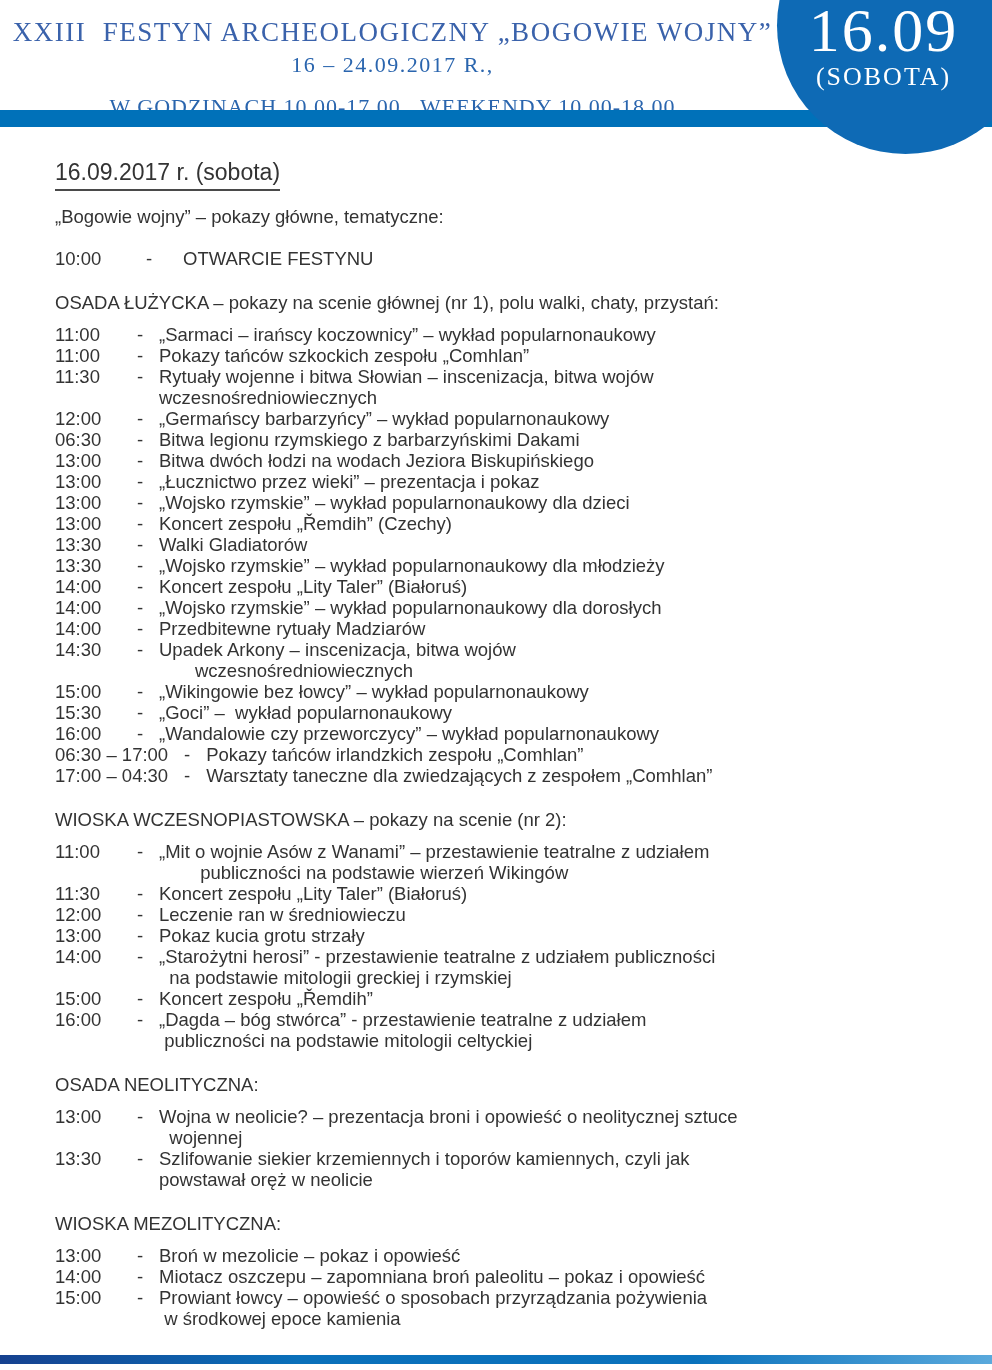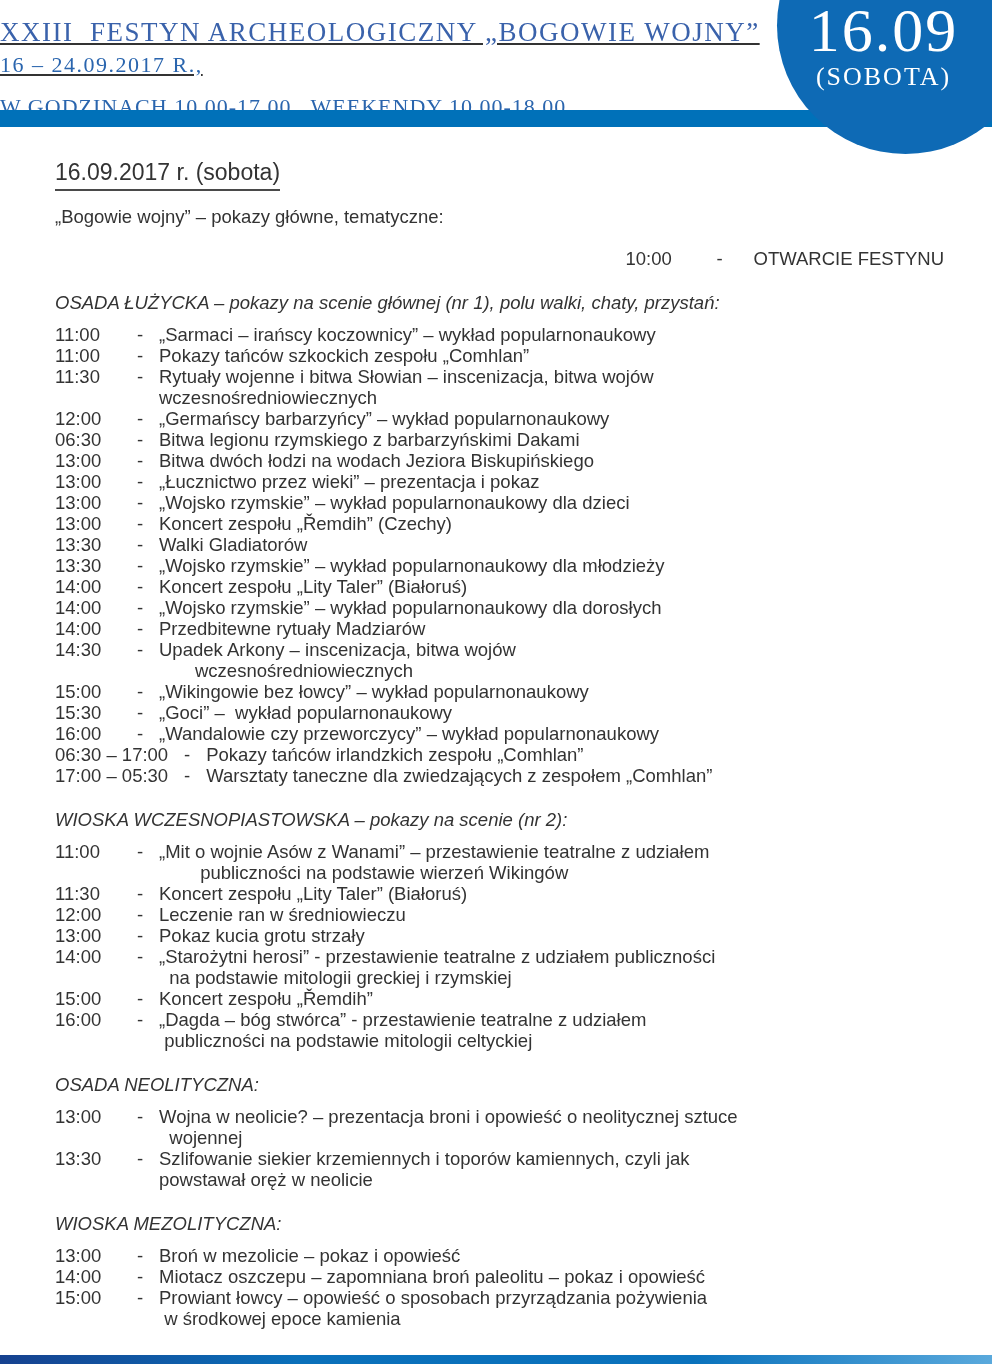--- a/index.html
+++ b/index.html
@@ -14,23 +14,22 @@
     position:relative;
     width:992px;height:1370px;
     overflow:hidden;
     background:#fff;
   }
 
   
   .banner{position:absolute;top:0;left:0;width:992px;height:160px;}
   .banner-text{
     position:absolute;top:16px;left:0;width:785px;
-    text-align:left;
+    text-align:center;
     font-family:"Liberation Serif","DejaVu Serif",serif;
-    text-decoration:underline;
   }
   .banner-title{
     font-size:27px;line-height:32px;
     letter-spacing:1.5px;
     color:#3a62ab;
     white-space:pre-wrap;
     font-weight:normal;margin:0;
   }
   .banner-sub1{
     font-size:22px;line-height:26px;
@@ -86,28 +85,27 @@
     font-size:18.5px;line-height:22px;
     margin:0 0 20px 0;
   }
   .row{
     display:flex;align-items:flex-start;
     font-size:18.5px;line-height:21px;
   }
   .row .time{min-width:66px;white-space:nowrap;}
   .row .dash{width:38px;text-align:center;}
   .row .desc{flex:1;white-space:pre-wrap;}
-  .row-opening{margin:0 0 20px 0;justify-content:flex-end;}
+  .row-opening{margin:0 0 20px 0;}
   .row-opening .dash{width:56px;}
   .row-opening .desc{flex:none;padding-left:6px;}
   .section{margin-top:23px;}
   .section-title{
     font-size:18.5px;line-height:22px;
     margin:0 0 10px 0;
-    font-style:italic;
   }
   
   .bottom-bar{
     position:absolute;left:0;bottom:6px;
     width:992px;height:9px;
     background:linear-gradient(to right,#16418f 0%,#0a70ba 30%,#0a72bc 70%,#5aa9dc 100%);
   }
 </style>
 </head>
 <body>
@@ -253,21 +251,21 @@
     <span class="desc">„Wandalowie czy przeworczycy” – wykład popularnonaukowy</span>
   </div>
 
   <div class="row">
     <span class="time">06:30 – 17:00</span>
     <span class="dash">-</span>
     <span class="desc">Pokazy tańców irlandzkich zespołu „Comhlan”</span>
   </div>
 
   <div class="row">
-    <span class="time">17:00 – 05:30</span>
+    <span class="time">17:00 – 04:30</span>
     <span class="dash">-</span>
     <span class="desc">Warsztaty taneczne dla zwiedzających z zespołem „Comhlan”</span>
   </div>
 </div>
   </section>
 
   <section class="section">
     <p class="section-title">WIOSKA WCZESNOPIASTOWSKA – pokazy na scenie (nr 2):</p>
     <div class="rows">
   <div class="row">

